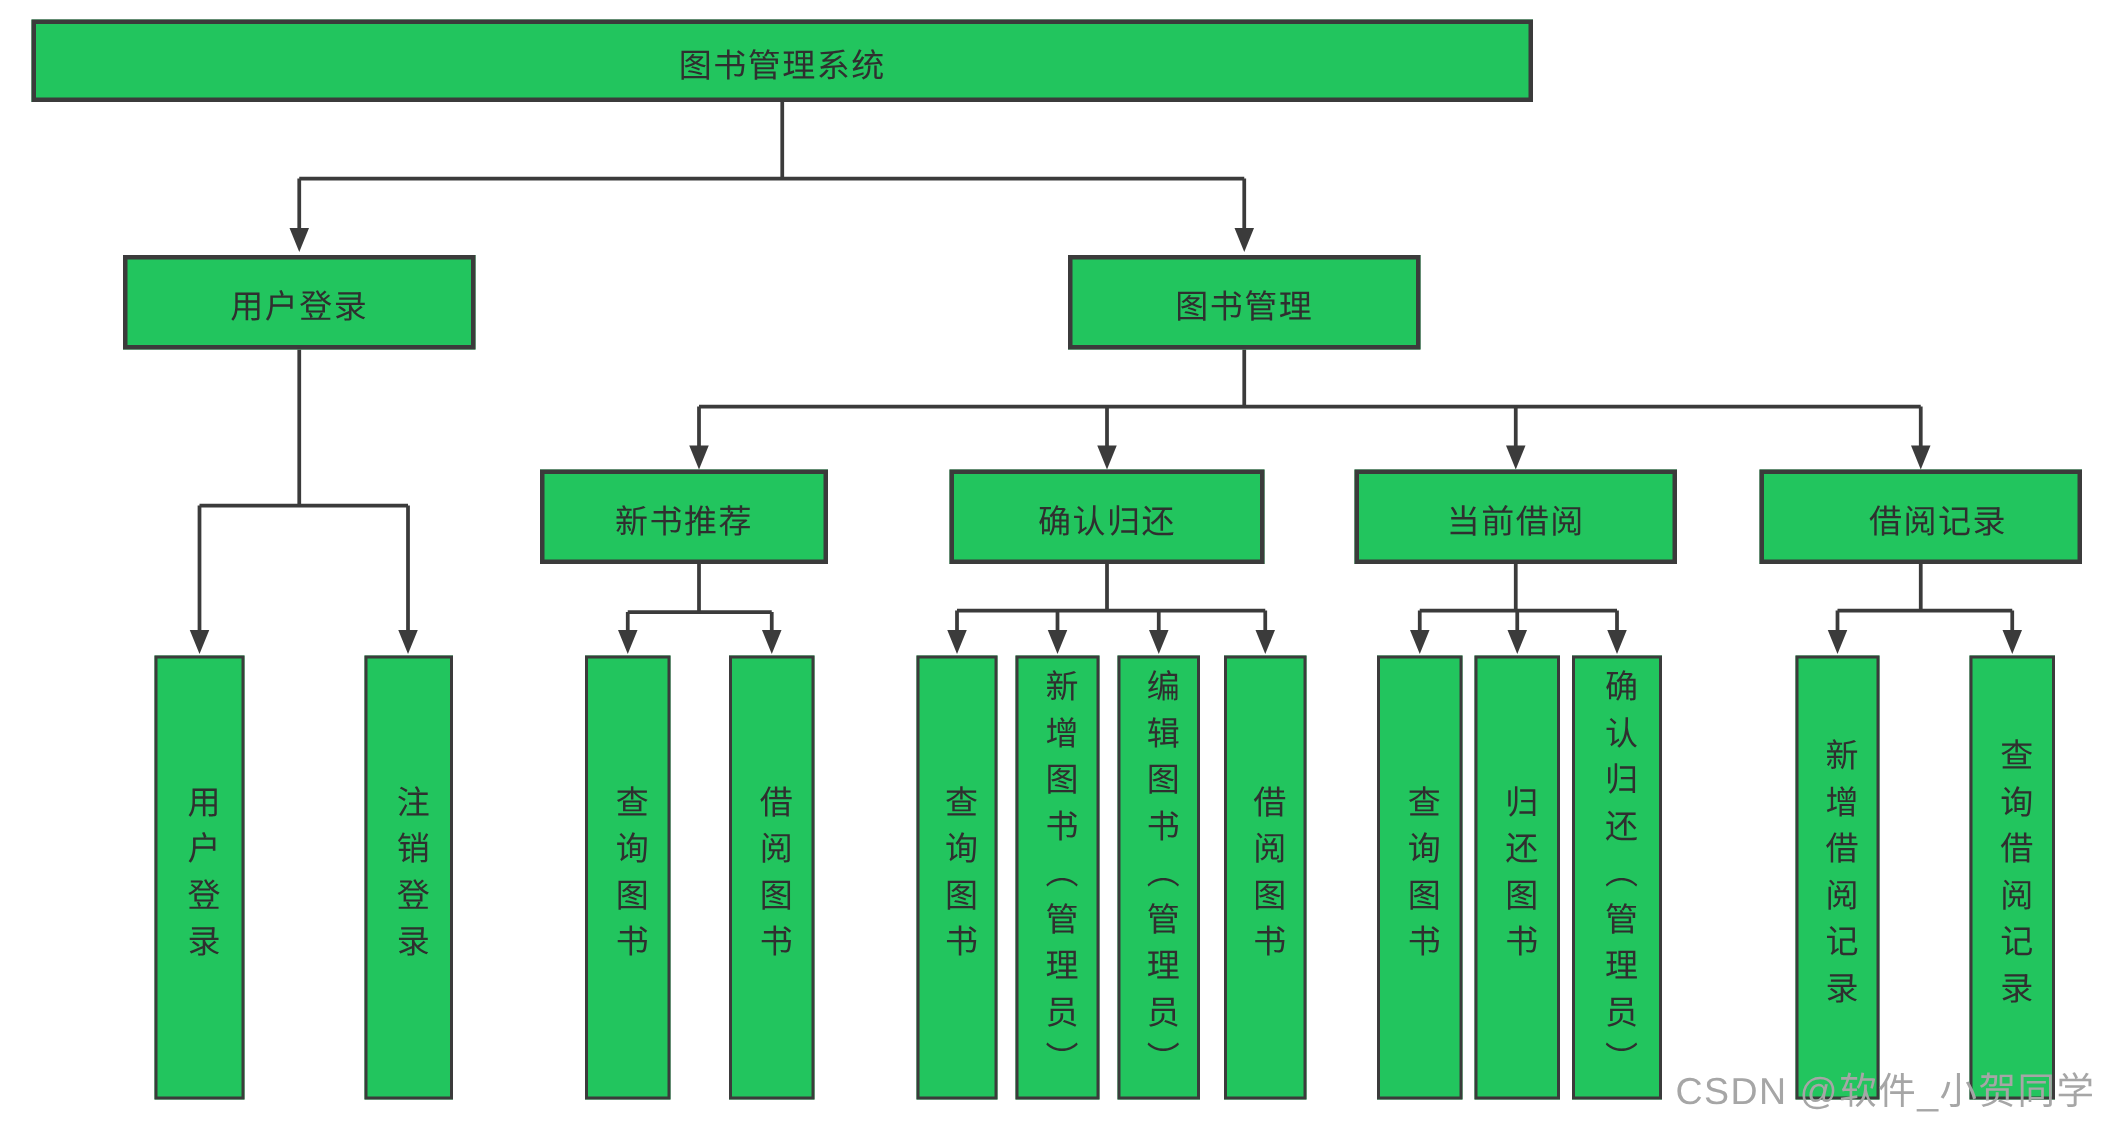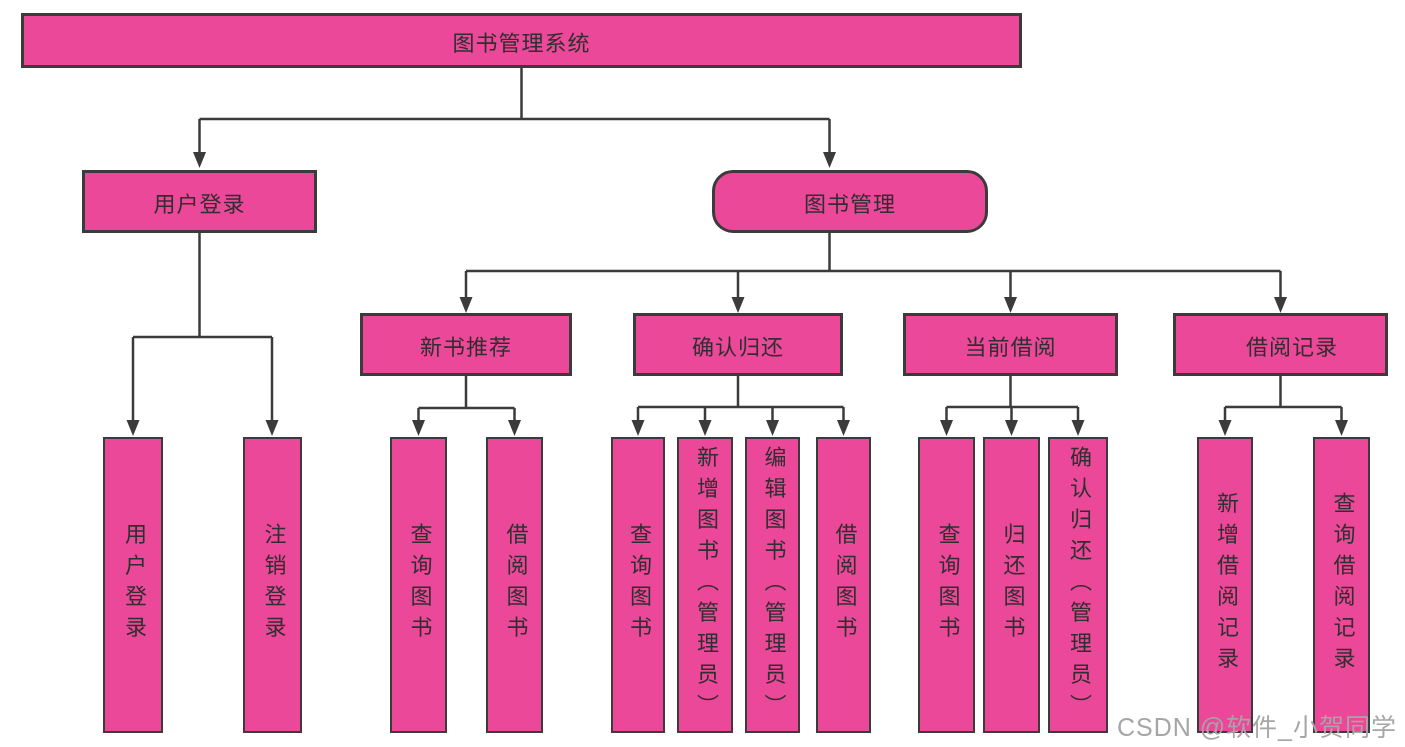--- a/index.html
+++ b/index.html
@@ -12,21 +12,21 @@
     overflow: hidden;
   }
   .connectors {
     position: absolute;
     left: 0; top: 0;
     width: 1405px; height: 747px;
   }
   .node {
     position: absolute;
     box-sizing: border-box;
-    background: #ec4899;
+    background: #22c55e;
     border: 3px solid #3b3b3b;
     display: flex;
     align-items: center;
     justify-content: center;
     color: #2f2f2f;
   }
   .h-box { font-size: 22px; letter-spacing: 1px; }
   .v-box { border-width: 2.5px; }
   .v-box .v-label {
     writing-mode: vertical-rl;
@@ -118,25 +118,25 @@
     </g>
   </svg>
 
   <div class="node h-box" style="left:21px; top:13px; width:1001px; height:55px;">
     <span>图书管理系统</span>
   </div>
 
   <div class="node h-box" style="left:82px; top:170px; width:235px; height:63px;">
     <span>用户登录</span>
   </div>
-  <div class="node h-box" style="left:712px; top:170px; width:276px; height:63px;border-radius:21px;">
+  <div class="node h-box" style="left:712px; top:170px; width:235px; height:63px;">
     <span>图书管理</span>
   </div>
 
-  <div class="node h-box" style="left:360px; top:313px; width:212px; height:63px;">
+  <div class="node h-box" style="left:360px; top:313px; width:192px; height:63px;">
     <span>新书推荐</span>
   </div>
   <div class="node h-box" style="left:633px; top:313px; width:210px; height:63px;">
     <span>确认归还</span>
   </div>
   <div class="node h-box" style="left:903px; top:313px; width:215px; height:63px;">
     <span>当前借阅</span>
   </div>
   <div class="node h-box" style="left:1173px; top:313px; width:215px; height:63px;padding-left:23px;">
     <span>借阅记录</span>

